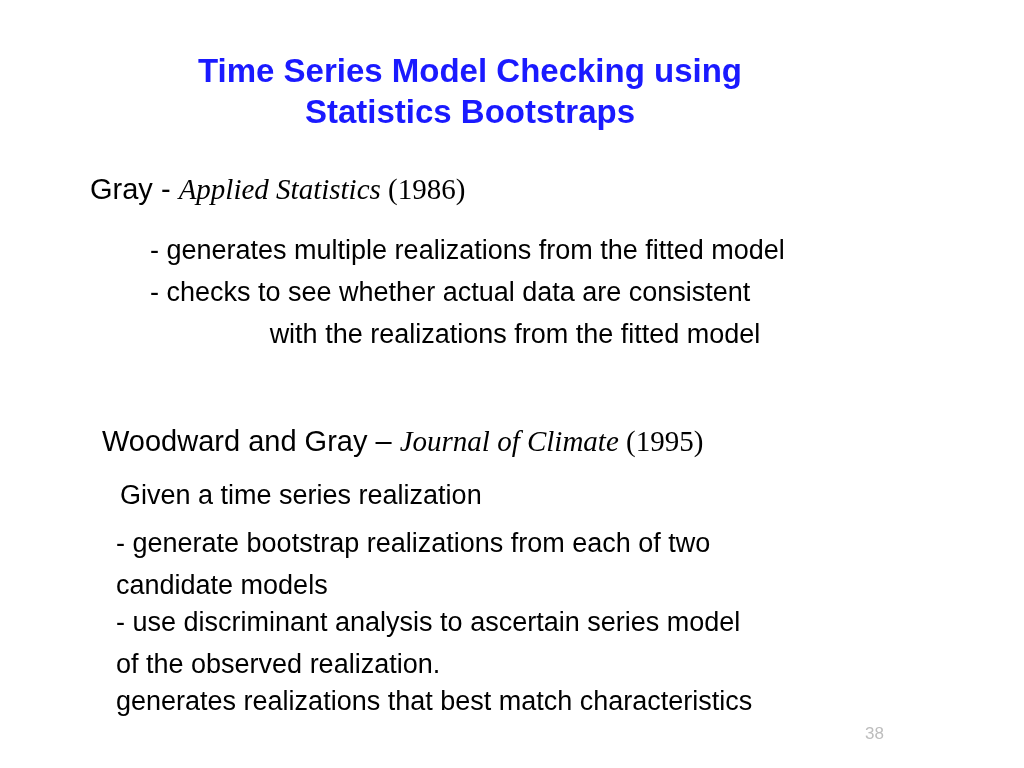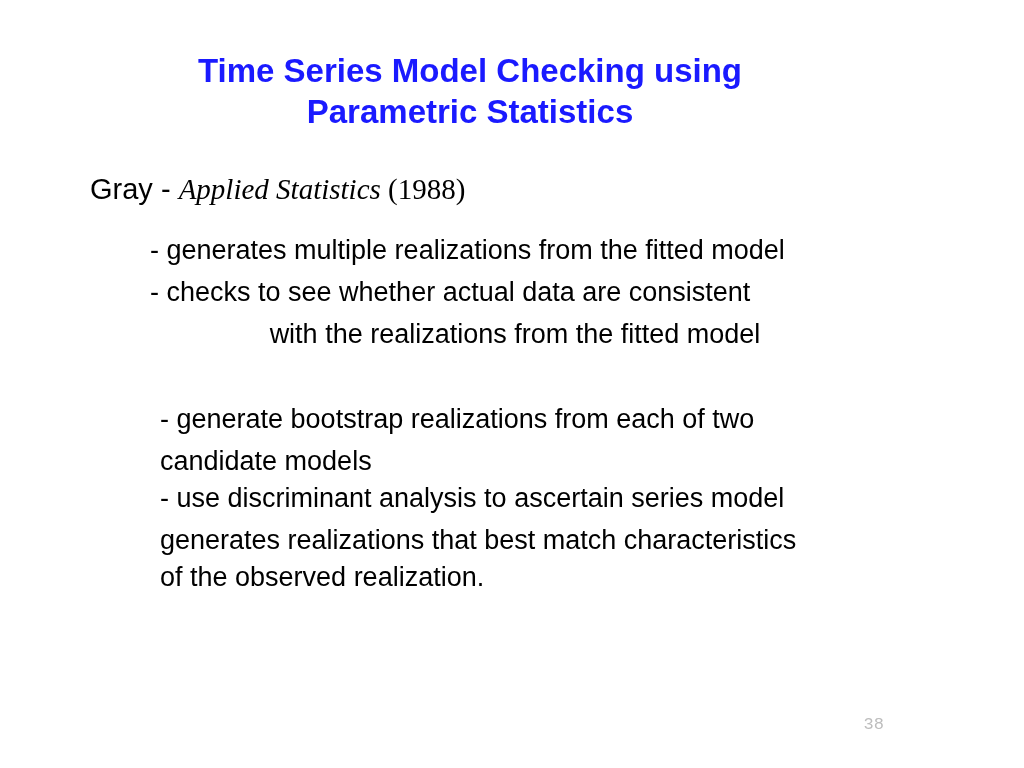--- a/index.html
+++ b/index.html
@@ -3,58 +3,62 @@
 <meta charset="utf-8">
 <style>
   * { margin: 0; padding: 0; box-sizing: border-box; }
   html, body { width: 1024px; height: 768px; background: #fff; font-family: Arial, Helvetica, sans-serif; color: #000; }
   .slide { position: relative; width: 912px; height: 768px; padding: 50px 60px 40px 80px; }
   .title { color: #1a1aff; font-weight: bold; font-size: 33px; line-height: 1.25; text-align: center; max-width: 700px; margin-left: 40px; margin-bottom: 40px; }
   .ref1 { font-size: 29px; margin-left: 10px; margin-bottom: 26px; }
   .ref1 .author { font-family: Arial, sans-serif; }
   .ref1 .journal { font-family: "Times New Roman", Times, serif; font-style: italic; text-align: right; }
   .ref1 .year { font-family: "Times New Roman", Times, serif; }
-  .bullets1 { margin-left: 70px; font-size: 27px; line-height: 1.35; margin-bottom: 48px; }
+  .bullets1 { margin-left: 70px; font-size: 27px; line-height: 1.35; margin-bottom: 72px; }
   .bullets1 .item { text-indent: -14px; padding-left: 14px; margin-bottom: 6px; }
   .bullets1 .cont { padding-left: 28px; text-align: center; }
   .ref2 { font-size: 29px; margin-left: 22px; margin-bottom: 22px; }
   .ref2 .author { font-family: Arial, sans-serif; }
   .ref2 .journal { font-family: "Times New Roman", Times, serif; font-style: italic; }
   .ref2 .year { font-family: "Times New Roman", Times, serif; }
   .given { font-size: 27px; margin-left: 40px; margin-bottom: 14px; }
-  .bullets2 { margin-left: 80px; font-size: 27px; line-height: 1.35; }
+  .bullets2 { margin-left: 36px; font-size: 27px; line-height: 1.35; }
   .bullets2 .item { text-indent: -14px; padding-left: 14px; margin-bottom: 6px; }
-  .pagenum { position: absolute; right: 28px; bottom: 34px; color: #bdbdbd; font-size: 17px; font-family: Liberation Mono, monospace; }
+  .pagenum { position: absolute; right: 28px; bottom: 24px; color: #bdbdbd; font-size: 17px; font-family: Liberation Sans, sans-serif; }
 </style>
 </head>
 <body>
 
 <div class="slide">
 
   <div class="title">
     <span>Time Series Model Checking using</span><br>
-    <span>Parametric Statistics</span>
+    <span>Statistics Bootstraps</span>
   </div>
 
   <div class="ref1">
     <span class="author">Gray - </span>
-    <span class="journal">Applied Statistics</span><span class="year"> (1988)</span>
+    <span class="journal">Applied Statistics</span><span class="year"> (1986)</span>
   </div>
 
   <div class="bullets1">
     <div class="item">- generates multiple realizations from the fitted model</div>
     <div class="item">- checks to see whether actual data are consistent</div>
     <div class="cont">with the realizations from the fitted model</div>
   </div>
 
+  <div class="ref2">
+    <span class="author">Woodward and Gray – </span><span class="journal">Journal of Climate</span><span class="year"> (1995)</span>
+  </div>
 
+  <div class="given">Given a time series realization</div>
 
   <div class="bullets2">
     <div class="item">- generate bootstrap realizations from each of two</div>
     <div class="cont">candidate models</div>
     <div class="item">- use discriminant analysis to ascertain series model</div>
+    <div class="cont">of the observed realization.</div>
     <div class="cont">generates realizations that best match characteristics</div>
-    <div class="cont">of the observed realization.</div>
   </div>
 
   <div class="pagenum">38</div>
 
 </div>
 
 </body></html>

